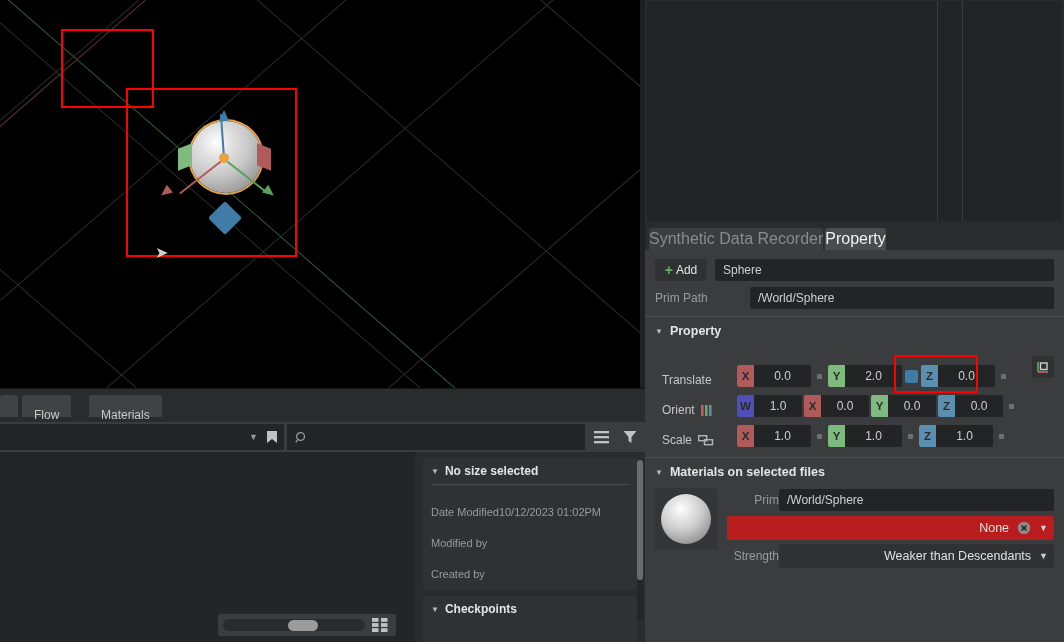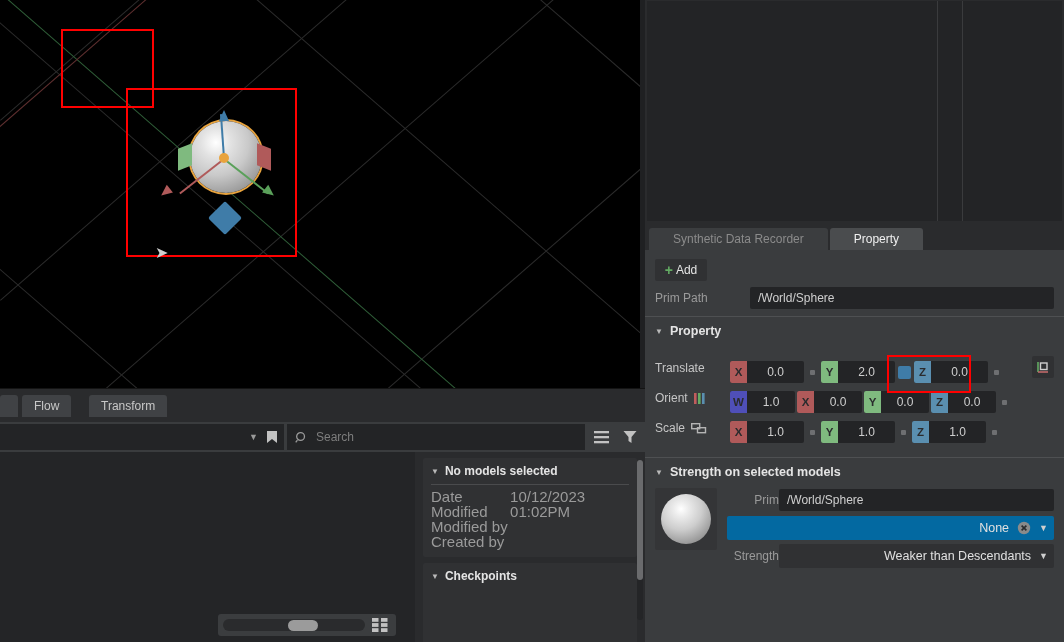--- a/index.html
+++ b/index.html
@@ -47,21 +47,21 @@
   }
 
   
   #tabstrip {
     position: absolute; left: 0; top: 388px; width: 645px; height: 34px;
     background: #2a2b2d; border-top: 1px solid #141414;
   }
   .vtab {
     position: absolute; top: 6px; height: 22px; line-height: 22px;
     background: #404245; color: #c8c8c8; font-size: 12px;
-    padding: 0 12px; border-radius: 3px 3px 0 0;
+    padding: 9px 12px; border-radius: 3px 3px 0 0;
   }
   #tab-stub { left: 0; width: 18px; padding: 0; }
 
   
   #browser-toolbar {
     position: absolute; left: 0; top: 422px; width: 645px; height: 30px;
     background: #3a3c3e;
   }
   #bt-left {
     position: absolute; left: 0; top: 2px; width: 284px; height: 26px;
@@ -113,22 +113,22 @@
   }
   .det-section { background: #303133; border-radius: 2px; margin-bottom: 6px; }
   .det-header {
     display: flex; align-items: center; gap: 6px;
     padding: 6px 8px; font-size: 12px; color: #e4e4e4; font-weight: bold;
   }
   .caret { font-size: 8px; color: #b9b9b9; }
   .det-rule { height: 1px; background: #4a4b4d; margin: 0 8px; }
   .det-rows { padding: 4px 8px 8px 8px; }
   .det-row {
-    display: flex; justify-content: space-between;
-    font-size: 15px; color: #9a9a9a; line-height: 15px;
+    display: flex; justify-content: flex-start;
+    font-size: 11px; color: #9a9a9a; line-height: 15px; margin-top: 16px;
   }
   .det-row .v { color: #9a9a9a; }
   #detail-scroll {
     position: absolute; right: 2px; top: 8px; width: 6px; height: 160px;
     background: #242527; border-radius: 3px;
   }
   #detail-scroll i {
     display: block; width: 6px; height: 120px; background: #6a6b6d; border-radius: 3px;
   }
 
@@ -142,22 +142,22 @@
     background: #232426;
   }
   .col-div { position: absolute; top: 0; width: 1px; height: 220px; background: #3a3b3d; }
 
   #prop-tabs {
     position: absolute; left: 0; top: 224px; width: 419px; height: 26px;
     display: flex; align-items: flex-end; gap: 2px; padding-left: 4px;
     background: #2a2b2d;
   }
   .ptab {
-    height: 22px; line-height: 22px; padding: 0 24px;
-    font-size: 12px; border-radius: 3px 3px 0 0;
+    height: 22px; line-height: 22px; padding: 0 0;
+    font-size: 16px; border-radius: 3px 3px 0 0;
     background: #3b3d3f; color: #8b8b8b;
   }
   .ptab.active { background: #4a4c4e; color: #f0f0f0; }
 
   #prop-body {
     position: absolute; left: 0; top: 250px; width: 419px; height: 392px;
     background: #3a3c3e; padding: 8px 10px 0 10px;
   }
   .pr-row { display: flex; align-items: center; height: 24px; margin-bottom: 4px; }
   .pr-label { width: 95px; color: #9a9a9a; font-size: 12px; }
@@ -178,21 +178,21 @@
   .sec-header {
     display: flex; align-items: center; gap: 7px;
     height: 28px; color: #e4e4e4; font-size: 12.5px; font-weight: bold;
   }
   #pivot-btn {
     position: absolute; right: 10px; top: 106px; width: 22px; height: 22px;
     background: #303133; border-radius: 2px;
     display: flex; align-items: center; justify-content: center;
   }
 
-  .xf-row { display: flex; align-items: flex-start; height: 26px; margin-bottom: 4px; position: relative; }
+  .xf-row { display: flex; align-items: flex-end; height: 26px; margin-bottom: 4px; position: relative; margin-left: 7px; }
   .xf-label { width: 75px; color: #c6c6c6; font-size: 12px; display: flex; align-items: center; gap: 6px; }
   .xf-fields { flex: 1; display: flex; align-items: center; }
   .comp {
     display: flex; align-items: center; height: 22px; border-radius: 2px;
     overflow: hidden; background: #232426;
   }
   .comp .tag {
     width: 17px; height: 22px; display: flex; align-items: center; justify-content: center;
     font-size: 11.5px; font-weight: bold; color: #2a2b2d;
   }
@@ -220,21 +220,21 @@
     background: radial-gradient(circle at 40% 30%, #ffffff 0%, #ececec 16%, #cdcdcd 45%, #8f8f8f 82%, #6d6d6d 100%);
   }
   #mat-fields { flex: 1; }
   .mat-row { display: flex; align-items: center; height: 24px; margin-bottom: 4px; text-align: right; }
   .mat-label { width: 52px; color: #9a9a9a; font-size: 12px; }
   .mat-field {
     flex: 1; height: 22px; background: #232426; border-radius: 2px;
     display: flex; align-items: center; padding: 0 8px; color: #cfcfcf; font-size: 12px;
   }
   .mat-select {
-    flex: 1; height: 24px; background: #0369a1; border-radius: 2px;
+    flex: 1; height: 24px; background: #b91c1c; border-radius: 2px;
     display: flex; align-items: center; padding: 0 6px 0 10px;
     color: #e0e0e0; font-size: 12.5px; gap: 8px;
   }
   .mat-select .sp { flex: 1; }
   .sel-arrow { color: #cfcfcf; font-size: 9px; }
 </style>
 </head>
 <body>
 
 <div id="app">
@@ -278,37 +278,36 @@
     <div id="screenhandle"></div>
     <div id="cursor-arrow">➤</div>
   </div>
 
   <div id="tabstrip">
     <div class="vtab" id="tab-stub"></div>
     <div class="vtab" style="left:22px;">
       <span>Flow</span>
     </div>
     <div class="vtab" style="left:89px;">
-      <span>Transform</span>
+      <span>Materials</span>
     </div>
   </div>
 
   <div id="browser-toolbar">
     <div id="bt-left">
       <span style="color:#9a9a9a;font-size:9px;">▼</span>
       <svg width="12" height="14" viewBox="0 0 12 14">
         <path d="M1 1 h10 v12 l-5 -4 l-5 4 z" fill="#c2c2c2"></path>
       </svg>
     </div>
     <div id="searchbox">
       <svg width="13" height="13" viewBox="0 0 14 14">
         <circle cx="6" cy="6" r="4.2" fill="none" stroke="#9a9a9a" stroke-width="1.4"></circle>
         <line x1="2.6" y1="9.8" x2="0.8" y2="12.2" stroke="#9a9a9a" stroke-width="1.4"></line>
       </svg>
-      <input id="search-input" type="text" placeholder="Search" style="">
     </div>
     <div id="bt-right">
       <svg width="15" height="13" viewBox="0 0 15 13">
         <rect x="0" y="0" width="15" height="2.3" fill="#c2c2c2"></rect>
         <rect x="0" y="5" width="15" height="2.3" fill="#c2c2c2"></rect>
         <rect x="0" y="10" width="15" height="2.3" fill="#c2c2c2"></rect>
       </svg>
       <svg width="14" height="14" viewBox="0 0 14 14">
         <path d="M0.5 1 h13 l-5 6 v6 l-3 -2 v-4 z" fill="#c2c2c2"></path>
       </svg>
@@ -332,21 +331,21 @@
             <rect x="9" y="10.2" width="6.5" height="3.8" fill="#c2c2c2"></rect>
           </svg>
         </div>
       </div>
     </div>
 
     <div id="detail-pane">
       <div class="det-section">
         <div class="det-header">
           <span class="caret">▼</span>
-          <span>No models selected</span>
+          <span>No size selected</span>
         </div>
         <div class="det-rule"></div>
         <div class="det-rows">
           <div class="det-row">
             <span>Date Modified</span>
             <span class="v">10/12/2023 01:02PM</span>
           </div>
           <div class="det-row">
             <span>Modified by</span>
             <span class="v"></span>
@@ -387,20 +386,23 @@
         <span>Property</span>
       </div>
     </div>
 
     <div id="prop-body">
 
       <div class="pr-row">
         <div id="add-button">
           <span style="color:#63ab63;font-weight:bold;font-size:14px;line-height:12px;">+</span>
           <span>Add</span>
+        </div>
+        <div class="pr-field">
+          <span>Sphere</span>
         </div>
       </div>
 
       <div class="pr-row">
         <div class="pr-label">Prim Path</div>
         <div class="pr-field">
           <span>/World/Sphere</span>
         </div>
       </div>
 
@@ -502,21 +504,21 @@
             <span class="val">1.0</span>
           </div>
           <span class="dot"></span>
         </div>
       </div>
 
       <div class="section-divider" style="margin-top:10px;"></div>
 
       <div class="sec-header">
         <span class="caret">▼</span>
-        <span>Strength on selected models</span>
+        <span>Materials on selected files</span>
       </div>
 
       <div id="mat-body">
         <div id="mat-thumb">
           <div id="mat-ball"></div>
         </div>
         <div id="mat-fields">
           <div class="mat-row">
             <div class="mat-label">Prim</div>
             <div class="mat-field">

